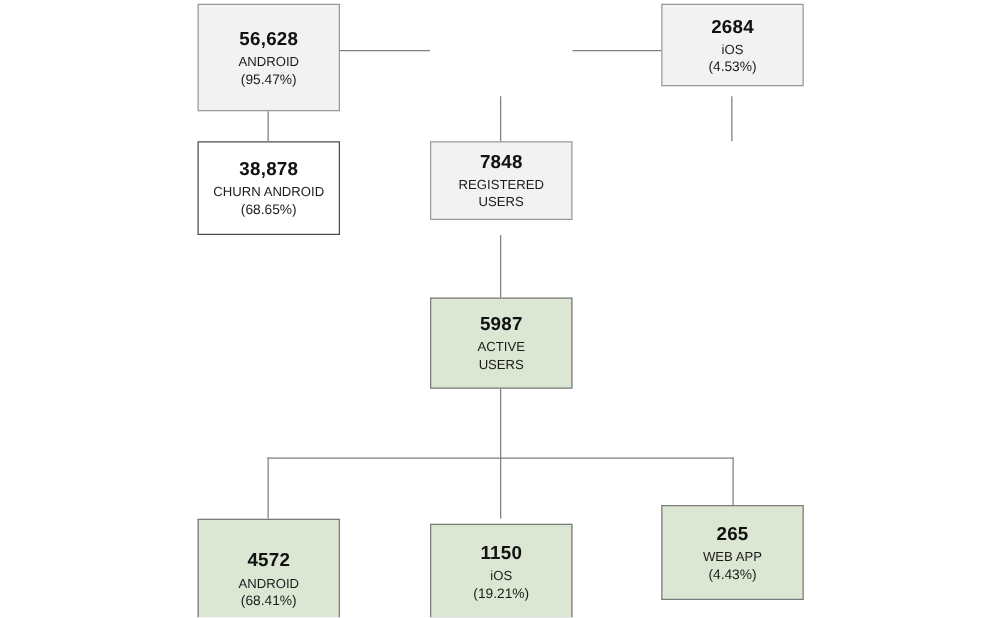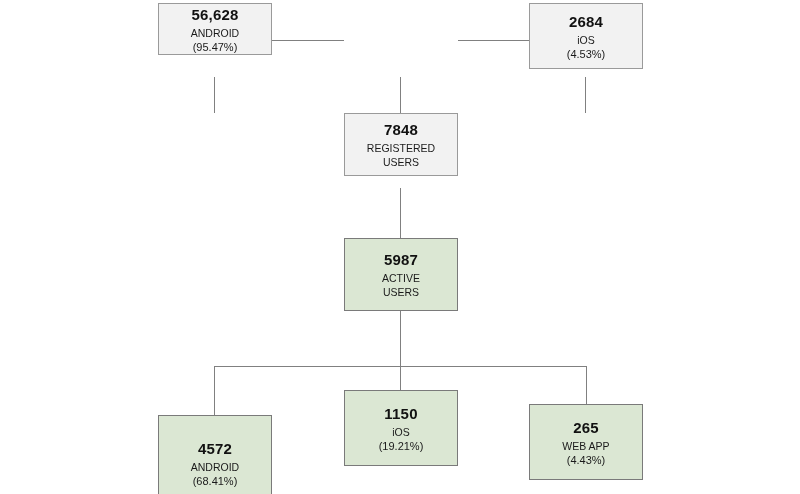--- a/index.html
+++ b/index.html
@@ -59,49 +59,54 @@
   <div class="conn h" style="left:458px; top:40px; width:71px;"></div>
   <div class="conn v" style="left:214px; top:77px; height:36px;"></div>
   <div class="conn v" style="left:400px; top:77px; height:36px;"></div>
   <div class="conn v" style="left:585px; top:77px; height:36px;"></div>
   <div class="conn v" style="left:400px; top:188px; height:50px;"></div>
   <div class="conn v" style="left:400px; top:311px; height:104px;"></div>
   <div class="conn h" style="left:214px; top:366px; width:373px;"></div>
   <div class="conn v" style="left:214px; top:366px; height:49px;"></div>
   <div class="conn v" style="left:586px; top:366px; height:49px;"></div>
 
-  <div class="node gray" style="left:158px; top:3px; height:52px;">
+  <div class="node gray" style="left:158px; top:3px; height:86px;">
     <div class="num">56,628</div>
     <div class="lbl">ANDROID</div>
     <div class="pct">(95.47%)</div>
   </div>
   <div class="node gray" style="left:529px; top:3px; height:66px;">
     <div class="num">2684</div>
     <div class="lbl">iOS</div>
     <div class="pct">(4.53%)</div>
   </div>
 
+  <div class="node white" style="left:158px; top:113px; height:75px;">
+    <div class="num">38,878</div>
+    <div class="lbl">CHURN ANDROID</div>
+    <div class="pct">(68.65%)</div>
+  </div>
   <div class="node gray" style="left:344px; top:113px; height:63px;">
     <div class="num">7848</div>
     <div class="lbl">REGISTERED
 USERS</div>
   </div>
 
   <div class="node green" style="left:344px; top:238px; height:73px;">
     <div class="num">5987</div>
     <div class="lbl">ACTIVE
 USERS</div>
   </div>
 
   <div class="node green" style="left:158px; top:415px; height:96px;">
     <div class="num">4572</div>
     <div class="lbl">ANDROID</div>
     <div class="pct">(68.41%)</div>
   </div>
-  <div class="node green" style="left:344px; top:390px; height:76px;">
+  <div class="node green" style="left:344px; top:419px; height:76px;">
     <div class="num">1150</div>
     <div class="lbl">iOS</div>
     <div class="pct">(19.21%)</div>
   </div>
   <div class="node green" style="left:529px; top:404px; height:76px;text-align:center;">
     <div class="num">265</div>
     <div class="lbl">WEB APP</div>
     <div class="pct">(4.43%)</div>
   </div>
 

